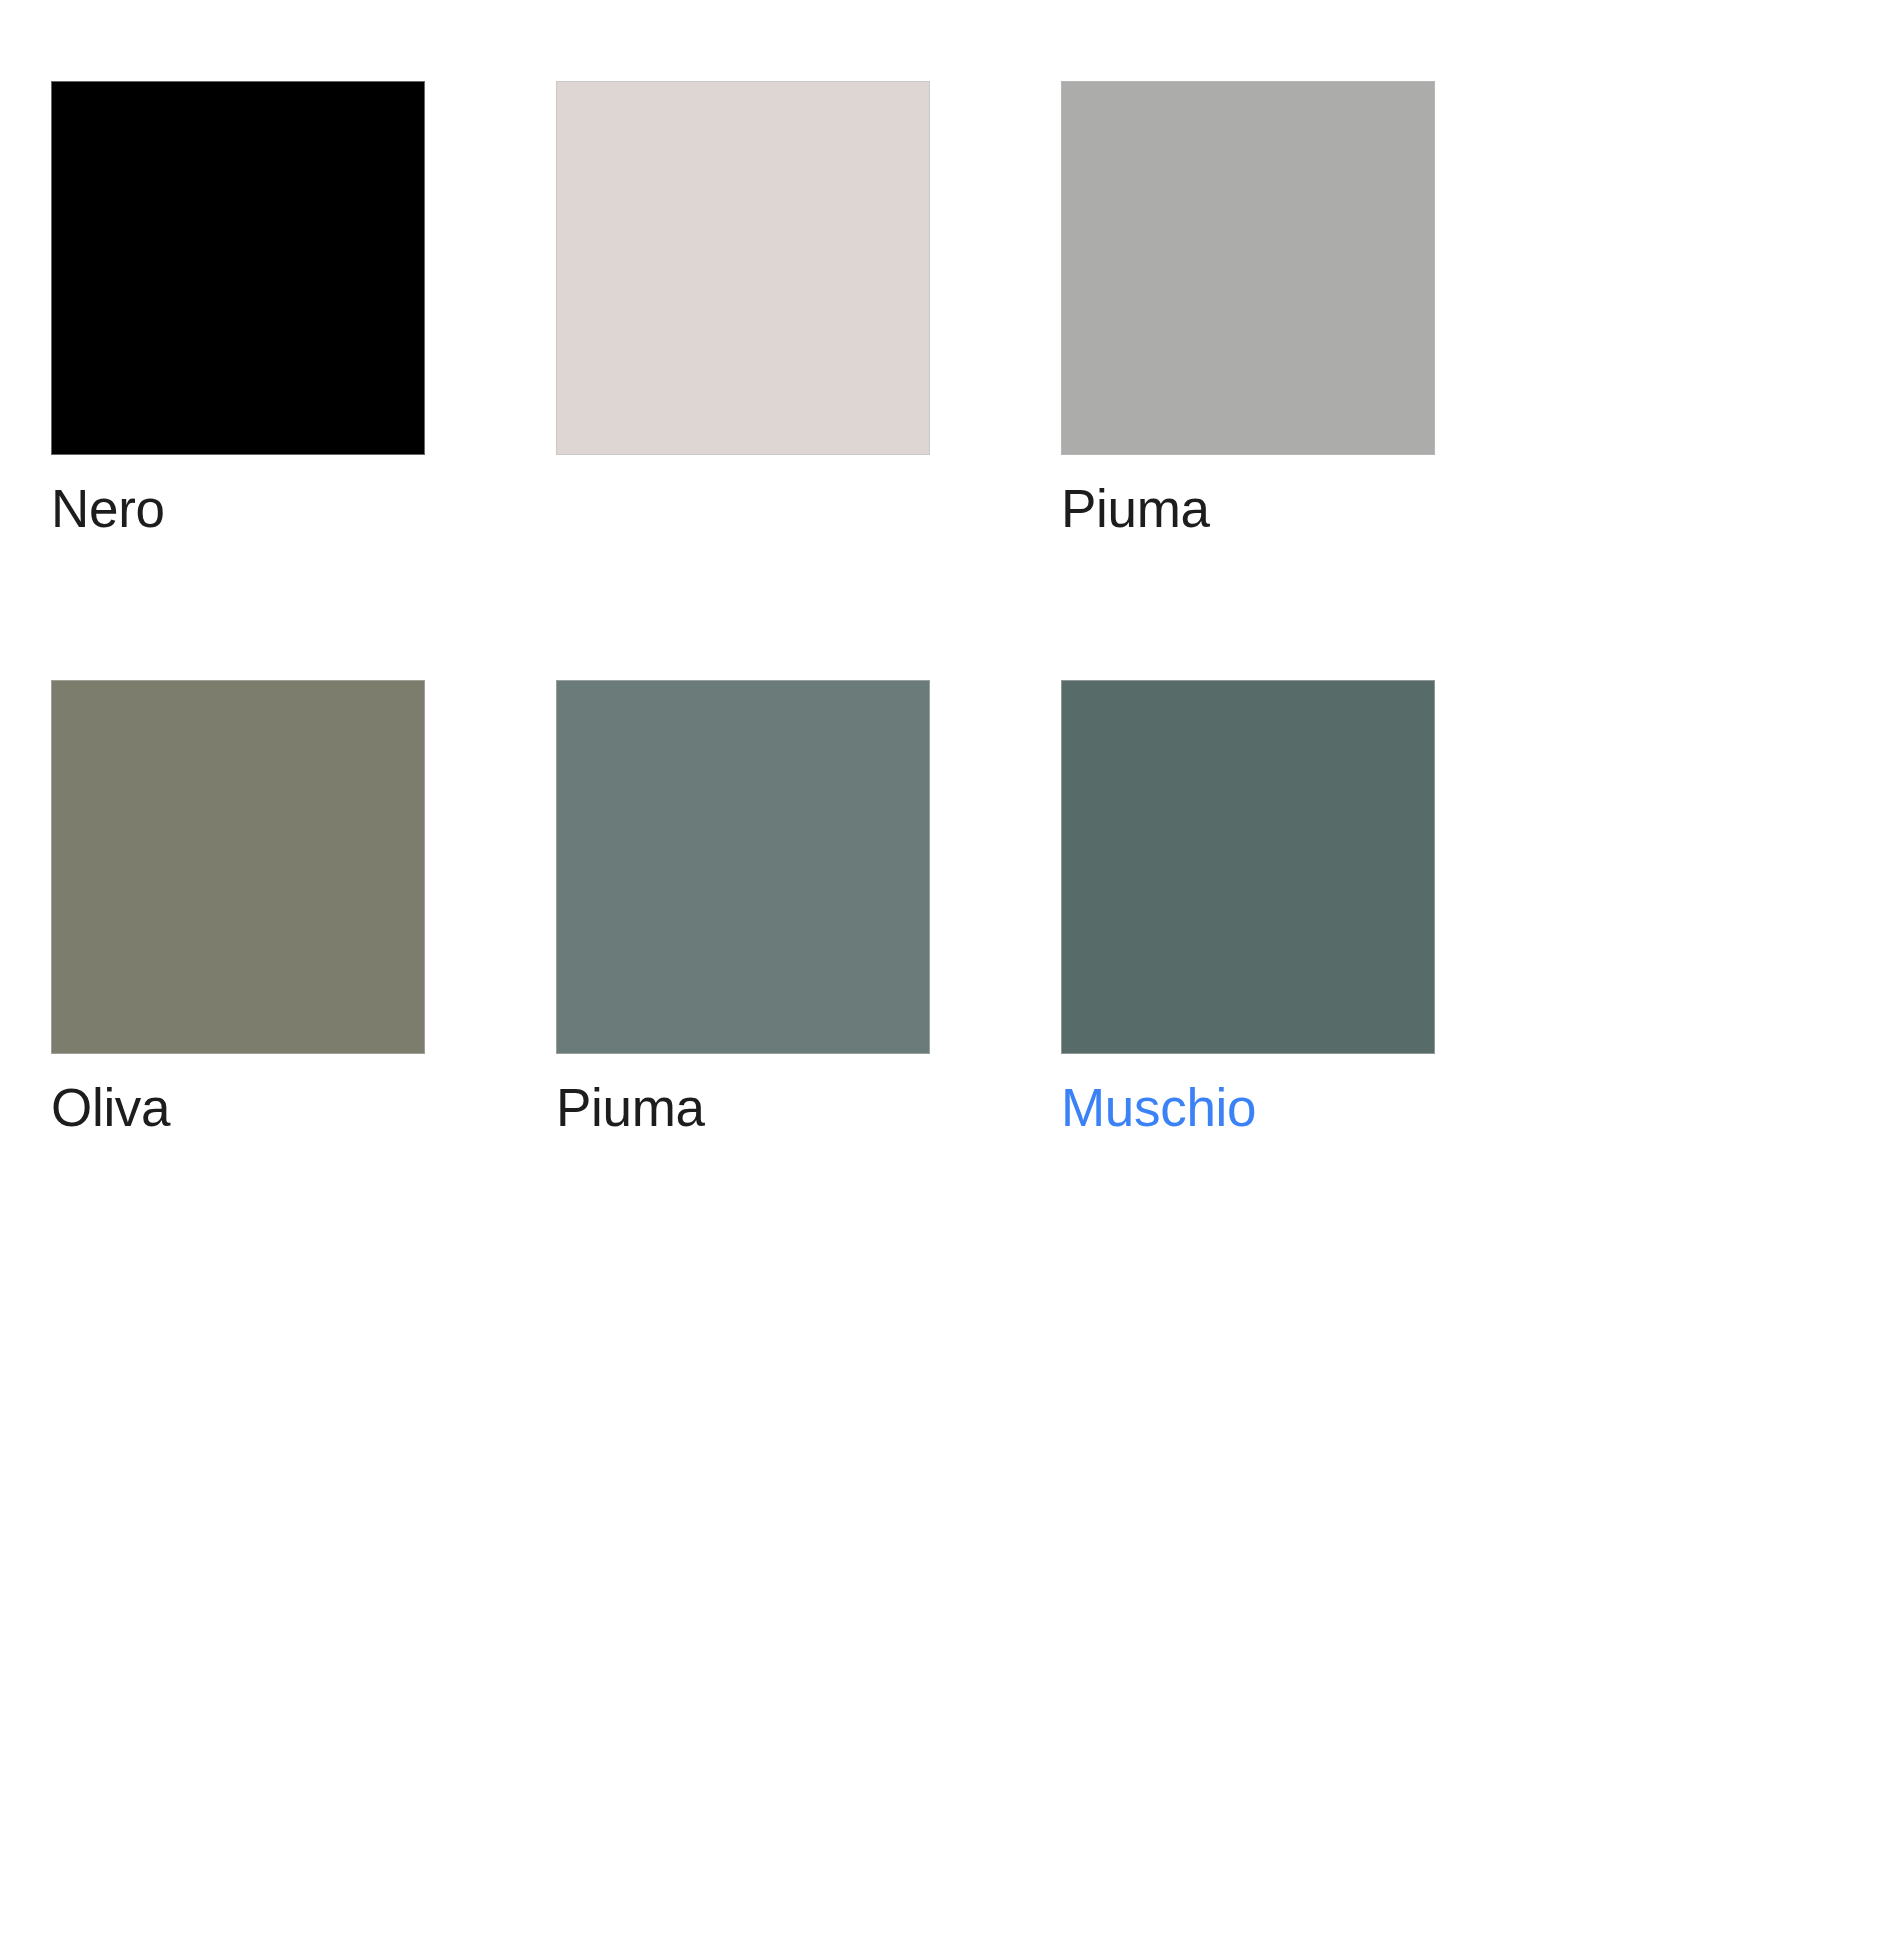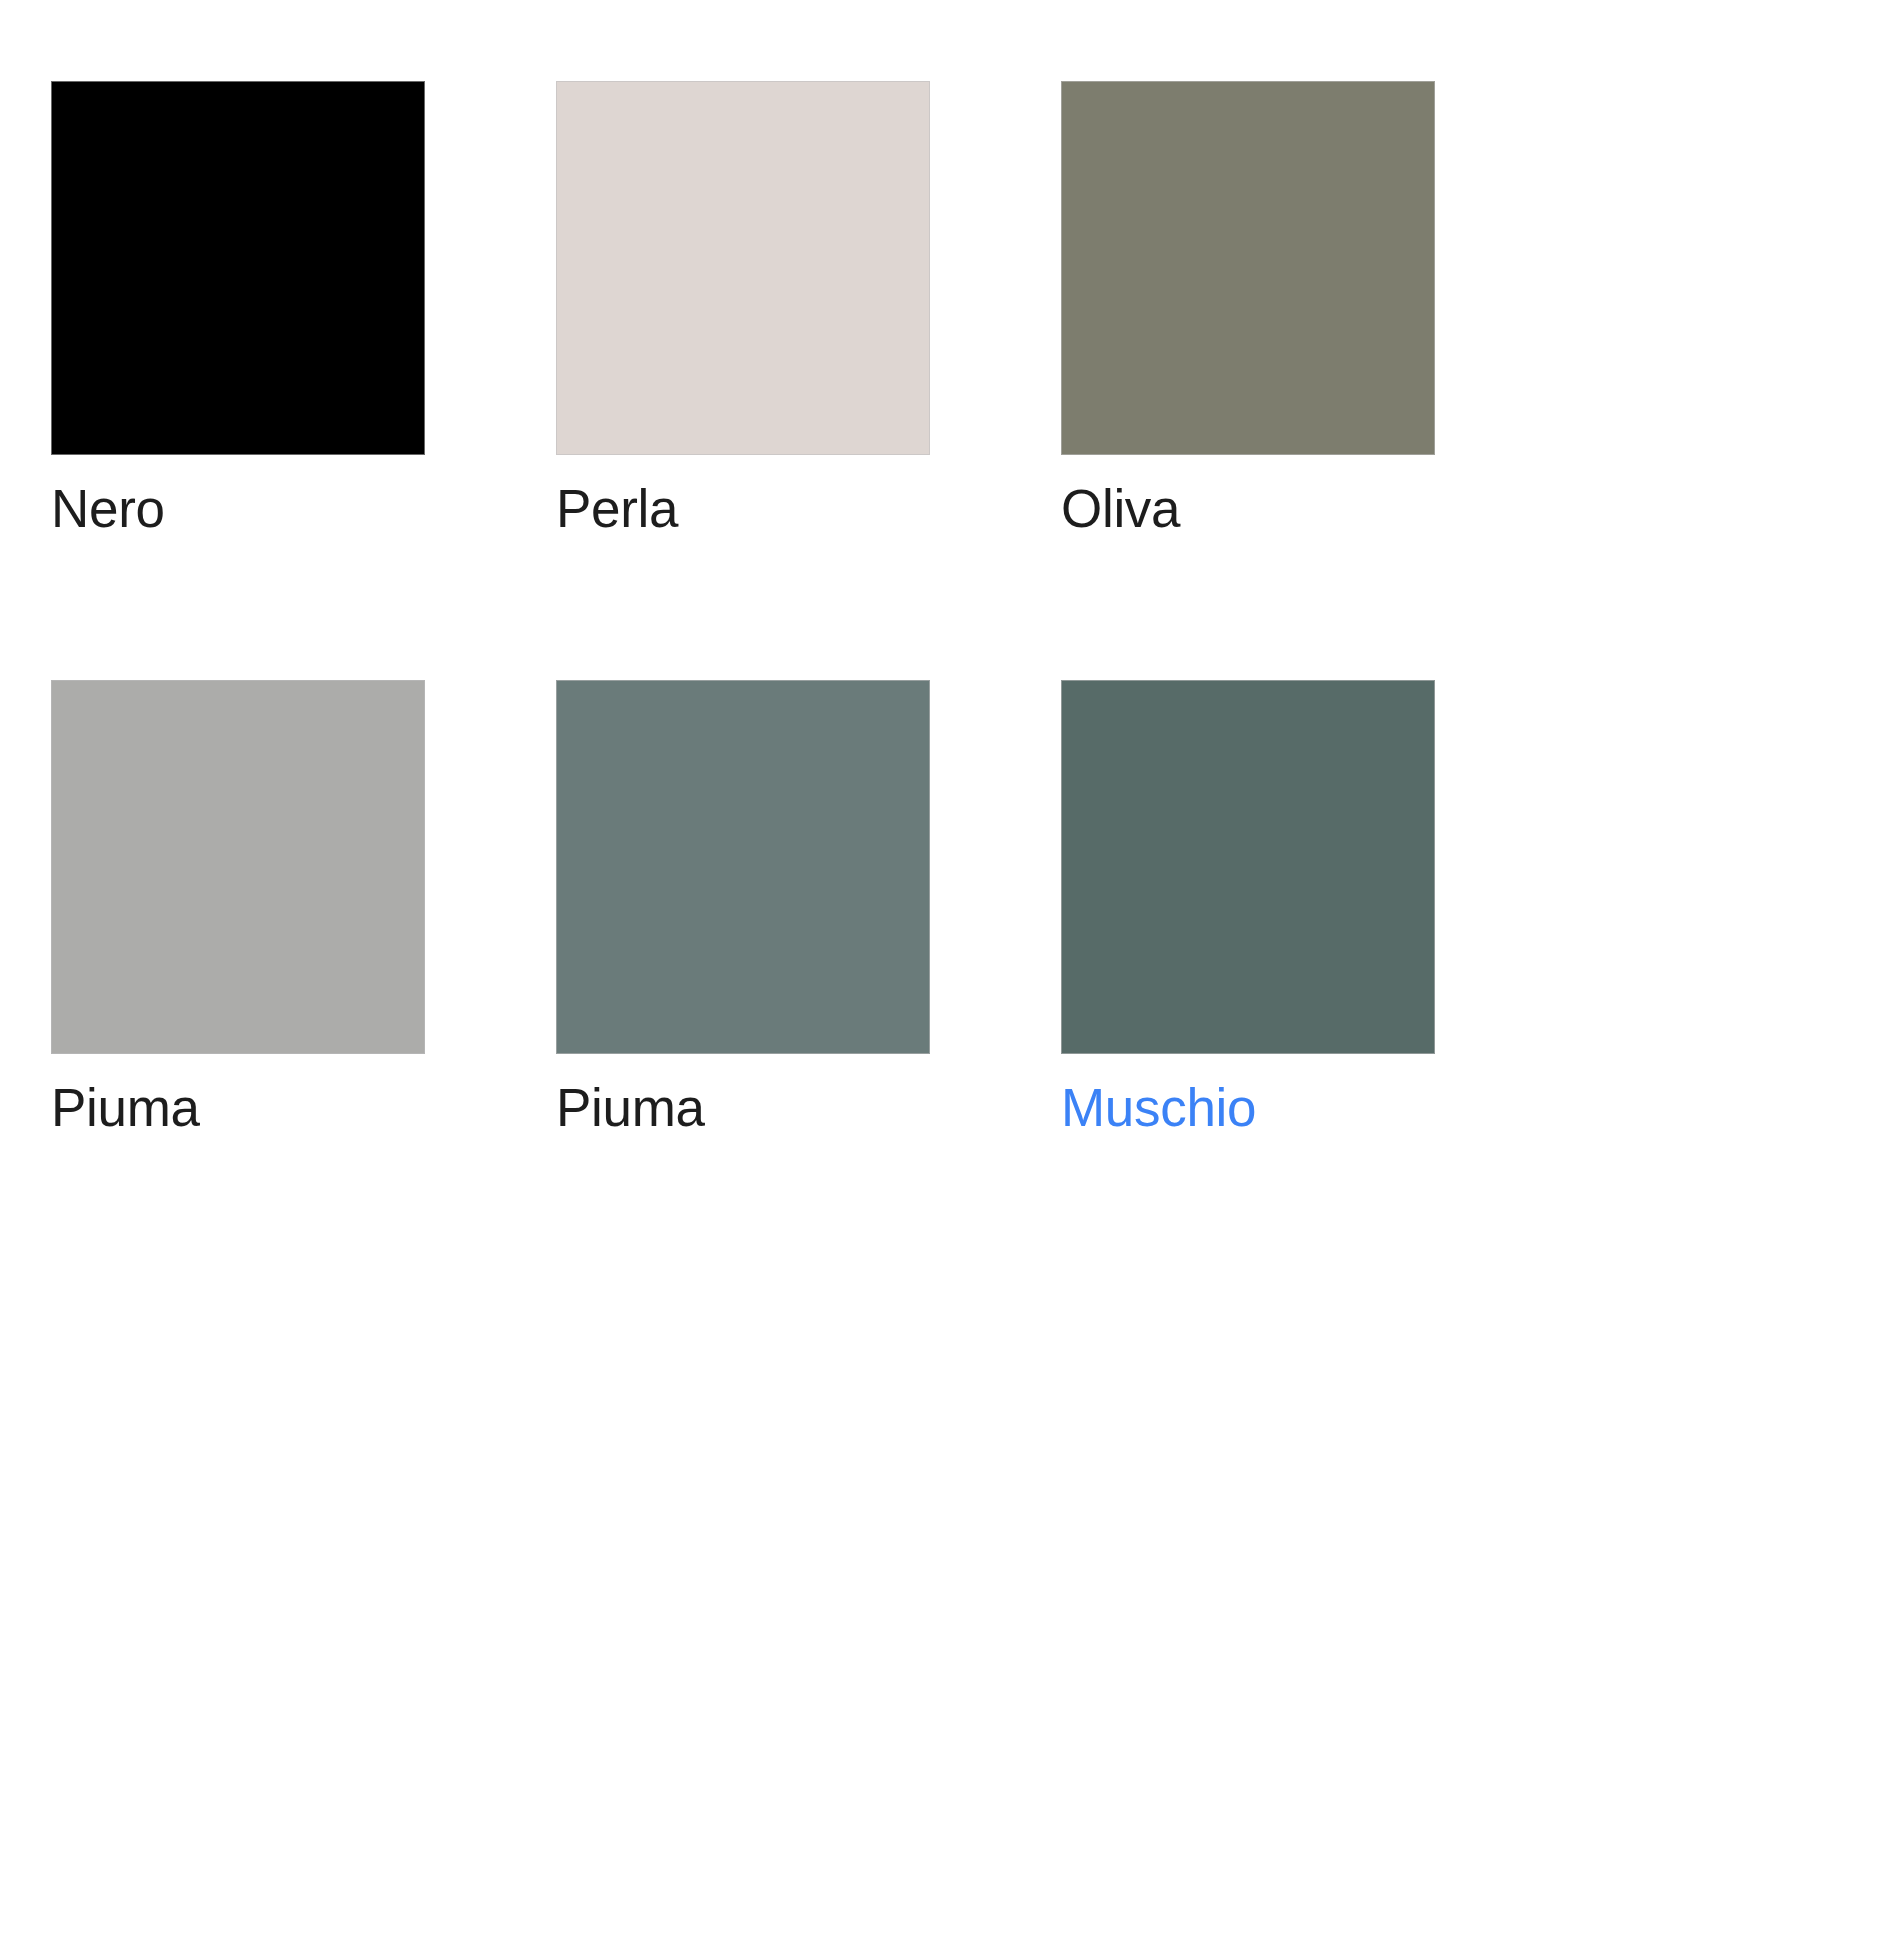--- a/index.html
+++ b/index.html
@@ -64,31 +64,30 @@
 <div class="palette-page">
   <div class="swatch-grid">
 
     <div class="swatch-card">
       <div class="swatch-chip" style="background-color: rgb(0, 0, 0);"></div>
       <span class="swatch-label" style="color: rgb(29, 29, 29);">Nero</span>
     </div>
 
     <div class="swatch-card">
       <div class="swatch-chip" style="background-color: rgb(222, 214, 210);"></div>
-      <span class="swatch-label" style="color: rgb(29, 29, 29);">Perla</span>
+    </div>
+
+    <div class="swatch-card">
+      <div class="swatch-chip" style="background-color: rgb(172, 172, 170);"></div>
+      <span class="swatch-label" style="color: rgb(29, 29, 29);">Piuma</span>
     </div>
 
     <div class="swatch-card">
       <div class="swatch-chip" style="background-color: rgb(125, 125, 110);"></div>
       <span class="swatch-label" style="color: rgb(29, 29, 29);">Oliva</span>
-    </div>
-
-    <div class="swatch-card">
-      <div class="swatch-chip" style="background-color: rgb(172, 172, 170);"></div>
-      <span class="swatch-label" style="color: rgb(29, 29, 29);">Piuma</span>
     </div>
 
     <div class="swatch-card">
       <div class="swatch-chip" style="background-color: rgb(106, 123, 122);"></div>
       <span class="swatch-label" style="color: rgb(29, 29, 29);">Piuma</span>
     </div>
 
     <div class="swatch-card">
       <div class="swatch-chip" style="background-color: rgb(87, 107, 104);"></div>
       <span class="swatch-label" style="color: #3b82f6;">Muschio</span>

